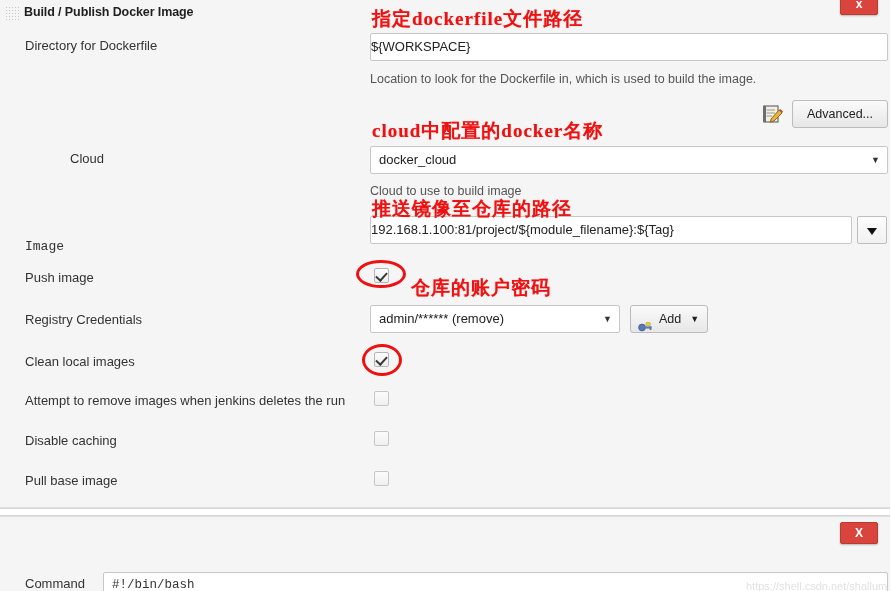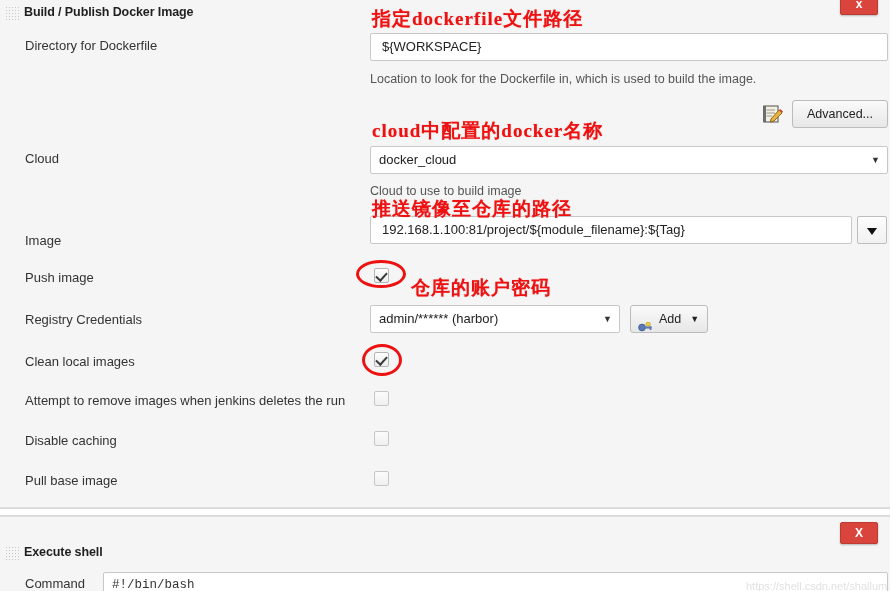--- a/index.html
+++ b/index.html
@@ -91,21 +91,21 @@
   }
 
   
   .textfield {
     position: absolute;
     background: #ffffff;
     border: 1px solid #c8c8c8;
     border-radius: 2px;
     font-size: 13px;
     color: #222222;
-    padding: 0 11px;
+    padding: 0 0;
     line-height: 26px;
     height: 28px;
     white-space: nowrap;
     overflow: hidden;
     cursor: text;
   }
   .helptext {
     position: absolute;
     font-size: 12.5px;
     color: #555555;
@@ -282,44 +282,44 @@
         <line x1="4.5" y1="10" x2="13" y2="10" stroke="#9a9a8a" stroke-width="1"></line>
         <line x1="4.5" y1="13" x2="10" y2="13" stroke="#9a9a8a" stroke-width="1"></line>
         <rect x="1" y="3" width="3" height="16" fill="#6d6d6d"></rect>
         <path d="M9 16 L17 7 L20 10 L12 18 L8.4 19 Z" fill="#e8b33c" stroke="#8a6a1e" stroke-width="1"></path>
         <path d="M17 7 L20 10 L21 8.6 L18.4 6 Z" fill="#d04a3a"></path>
       </svg>
     </div>
     <div class="btn" id="advanced-button" style="left:792px; top:100px; width:96px; text-align:center;">Advanced...</div>
 
     <div class="row" style="top:145px; height:55px;">
-      <div class="row-label" style="top:6px;">Cloud</div>
+      <div class="row-label" style="top:6px;margin-left:45px;">Cloud</div>
       <div class="selectfield" style="left:370px; top:1px; width:518px;">
         <span>docker_cloud</span>
         <span class="caret">▼</span>
       </div>
       <div class="helptext" style="left:370px; top:39px;">Cloud to use to build image</div>
     </div>
 
     <div class="row" style="top:214px; height:40px;">
-      <div class="row-label" style="top:19px;">Image</div>
+      <div class="row-label" style="top:25px;font-family:Liberation Mono, monospace;">Image</div>
       <div class="textfield" style="left:370px; top:2px; width:482px;">192.168.1.100:81/project/${module_filename}:${Tag}</div>
       <div class="dropdown-sq" style="left:857px; top:2px;"></div>
     </div>
 
     <div class="row" style="top:268px; height:28px;">
       <div class="row-label" style="top:2px;">Push image</div>
       <div class="checkbox checked" style="left:374px; top:0px;"></div>
     </div>
     <div class="annot-ellipse" style="left:356px; top:260px; width:50px; height:28px;"></div>
 
     <div class="row" style="top:305px; height:32px;">
       <div class="row-label" style="top:7px;">Registry Credentials</div>
       <div class="selectfield" style="left:370px; top:0px; width:250px;">
-        <span>admin/****** (harbor)</span>
+        <span>admin/****** (remove)</span>
         <span class="caret">▼</span>
       </div>
       <div class="btn" id="add-credentials-button" style="left:630px; top:0px;">
         <span class="key-icon">
           <svg width="15" height="10" viewBox="0 0 15 10" xmlns="http://www.w3.org/2000/svg">
             <circle cx="4" cy="5.5" r="3.4" fill="#5b79b5" stroke="#3d5a92" stroke-width="0.8"></circle>
             <rect x="6.5" y="4.4" width="7" height="2.2" fill="#5b79b5"></rect>
             <rect x="11.6" y="4.4" width="1.8" height="3.6" fill="#5b79b5"></rect>
             <rect x="8" y="0.6" width="4.2" height="3.2" rx="0.8" fill="#e8d24a" stroke="#b79f23" stroke-width="0.7"></rect>
           </svg>
@@ -353,24 +353,20 @@
     <div class="annot" style="left:372px; top:6px; font-size:19px;">指定dockerfile文件路径</div>
     <div class="annot" style="left:372px; top:118px; font-size:19px;">cloud中配置的docker名称</div>
     <div class="annot" style="left:372px; top:196px; font-size:19px;">推送镜像至仓库的路径</div>
     <div class="annot" style="left:411px; top:275px; font-size:19px;">仓库的账户密码</div>
   </div>
 
   <div class="panel-gap"></div>
 
   <div class="panel" id="panel-shell">
 
-    <div class="section-header" style="top:25px;">
-      <div class="grip"></div>
-      <div class="section-title">Execute shell</div>
-    </div>
     <div class="close-btn" id="close-shell">X</div>
 
     <div class="annot" style="left:118px; top:23px; font-size:19px;margin-top:44px;">推送镜像到仓库后的执行脚本</div>
 
     <div class="row" style="top:55px; height:30px;">
       <div class="row-label" style="top:4px;">Command</div>
       <div class="command-box" style="left:103px; top:0px; width:785px; height:36px;">#!/bin/bash</div>
       <div class="watermark" style="left:746px; top:8px;">https://shell.csdn.net/shallum</div>
     </div>
   </div>

